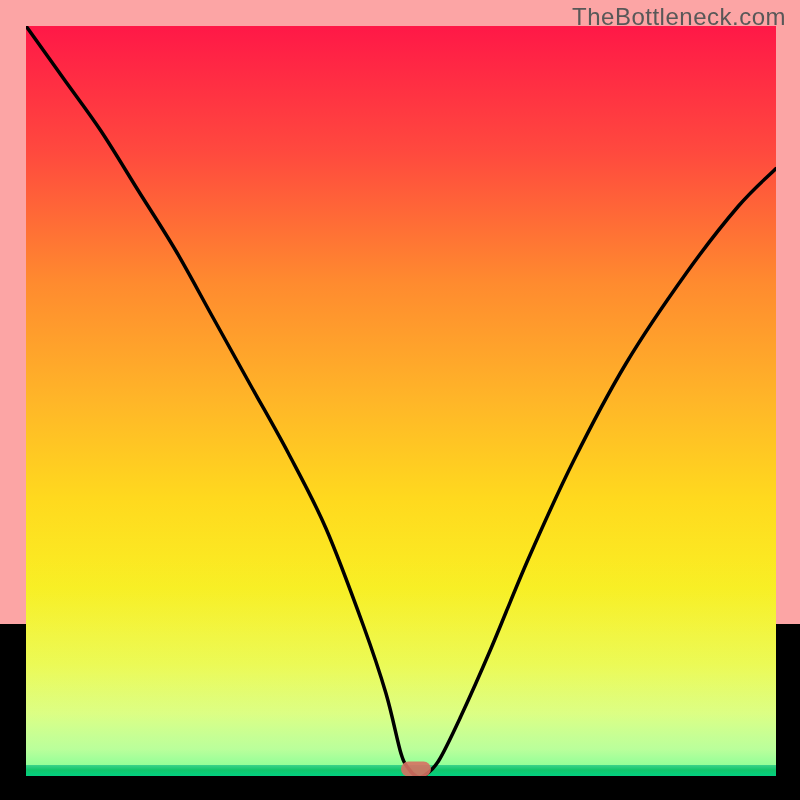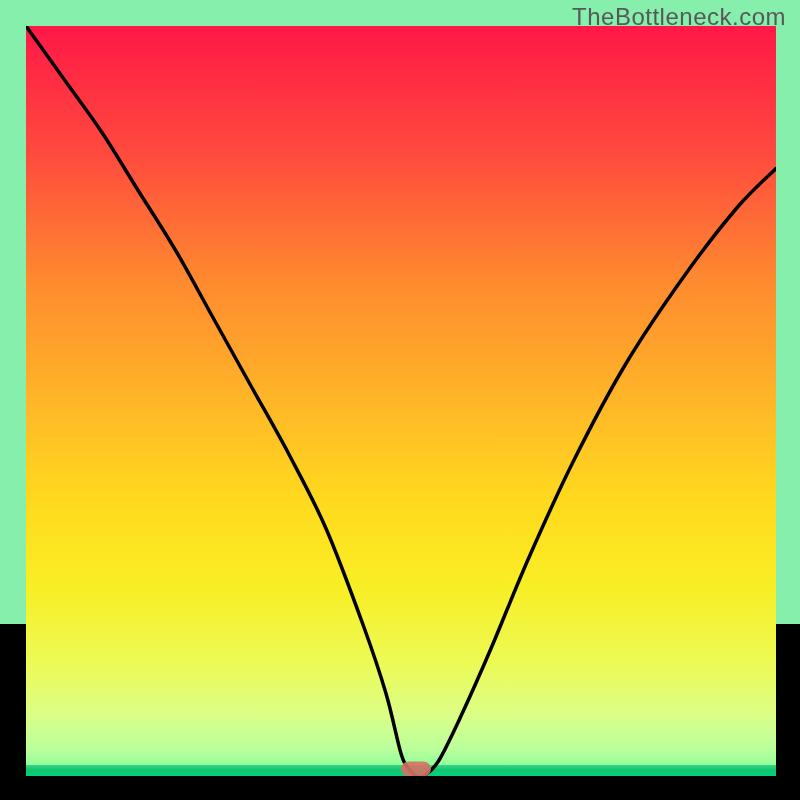--- a/index.html
+++ b/index.html
@@ -8,21 +8,21 @@
     width: 800px;
     height: 800px;
     background: #000;
     overflow: hidden;
     font-family: Arial, Helvetica, sans-serif;
   }
   .frame {
     position: relative;
     width: 800px;
     height: 624px;
-    background: #86efac;
+    background: #fca5a5;
   }
   .plot-area {
     position: absolute;
     left: 26px;
     top: 26px;
     width: 750px;
     height: 750px;
     overflow: hidden;
   }
   .bg-gradient {

